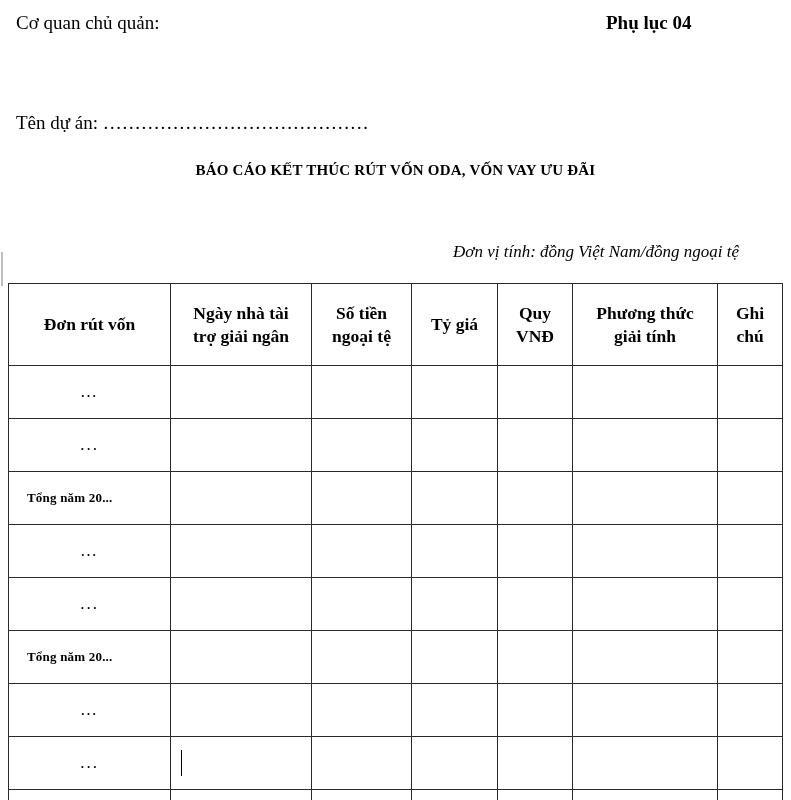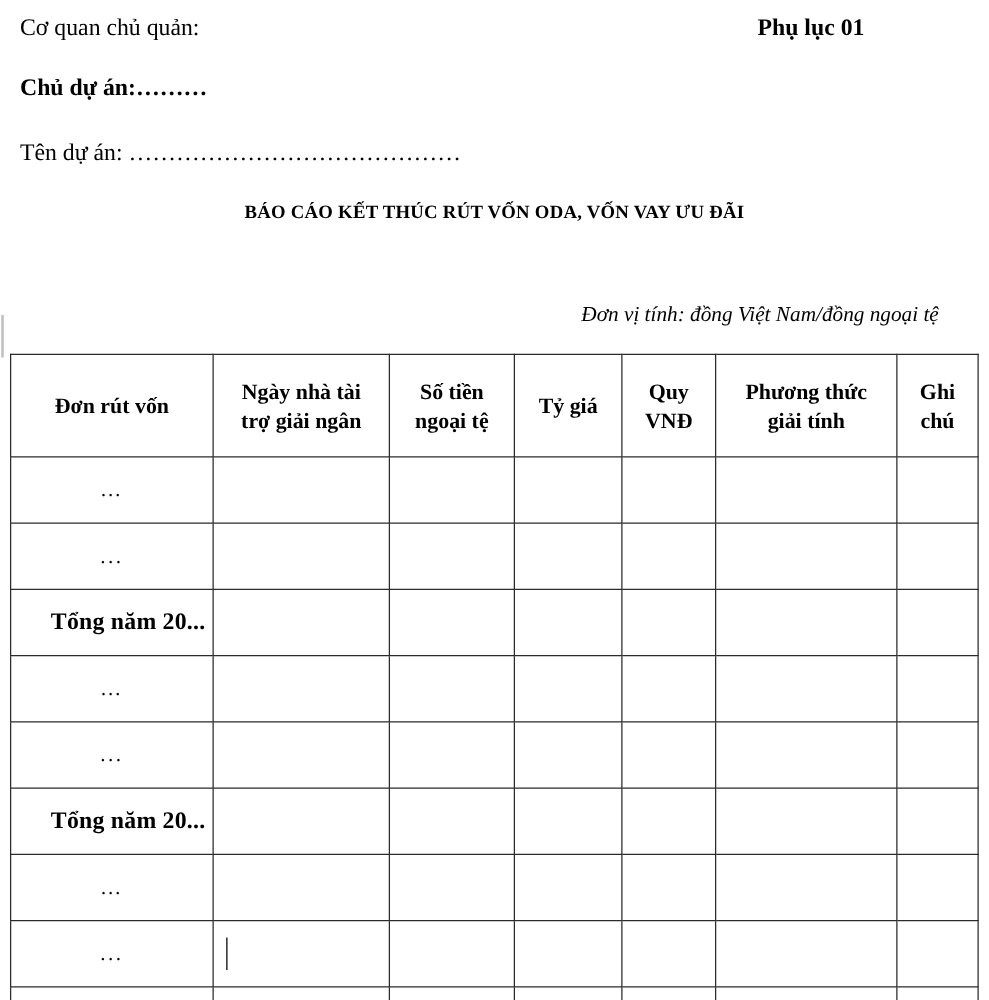--- a/index.html
+++ b/index.html
@@ -100,21 +100,21 @@
     left: 0;
     top: 204px;
     width: 791px;
     text-align: center;
     font-size: 17px;
     font-style: italic;
   }
 
   .doc-unit {
     position: absolute;
-    right: 0;
+    right: 12px;
     top: 242px;
     font-size: 17px;
     font-style: italic;
     text-align: right;
   }
 
   
   .report-table-wrap {
     position: absolute;
     left: 8px;
@@ -150,23 +150,23 @@
     height: 53px;
   }
 
   tr.row-dots td.c-first {
     font-size: 17px;
     letter-spacing: 2px;
   }
 
   tr.row-total td.c-first {
     font-weight: bold;
-    font-size: 19px;
-    text-align: center;
-    padding-left: 30px;
+    font-size: 13px;
+    text-align: left;
+    padding-left: 18px;
     letter-spacing: 0.2px;
   }
 
   
   col.col-don      { width: 162px; }
   col.col-ngay     { width: 141px; }
   col.col-sotien   { width: 100px; }
   col.col-tygia    { width:  86px; }
   col.col-quy      { width:  75px; }
   col.col-phuong   { width: 145px; }
@@ -189,25 +189,24 @@
 <body>
 
 <div class="page">
 
   <div class="page-edge-marker"></div>
 
   <div class="doc-header">
 
     <div class="hdr-row abs row-agency">
       <span class="hdr-left">Cơ quan chủ quản:</span>
-      <span class="hdr-right">Phụ lục 01</span>
+      <span class="hdr-right">Phụ lục 04</span>
     </div>
 
     <div class="hdr-row abs row-owner">
-      <span class="hdr-left bold">Chủ dự án:………</span>
     </div>
 
     <div class="hdr-row abs row-project">
       <span class="hdr-left">Tên dự án: ……………………………………</span>
     </div>
 
   </div>
 
   <div class="doc-title">BÁO CÁO KẾT THÚC RÚT VỐN ODA, VỐN VAY ƯU ĐÃI</div>
 

